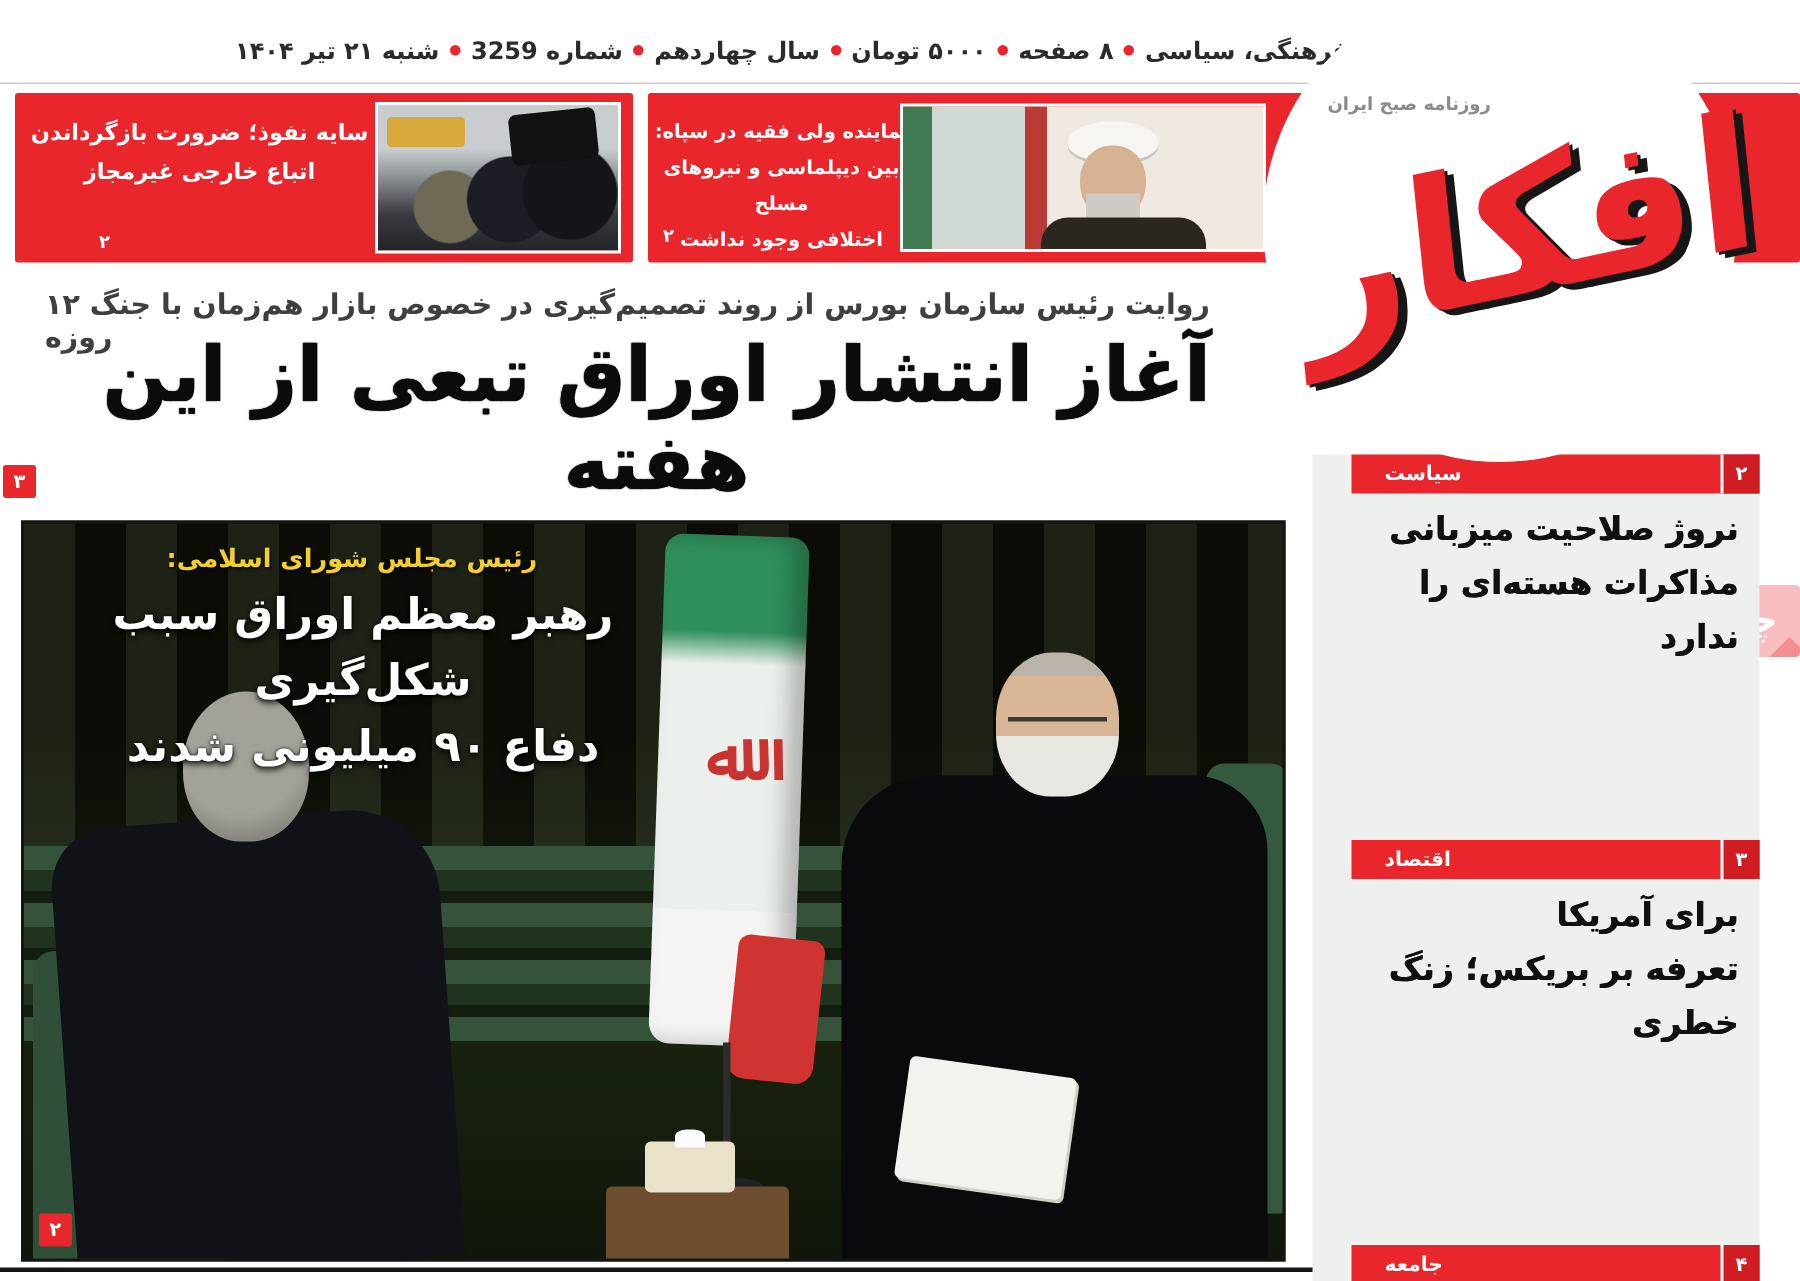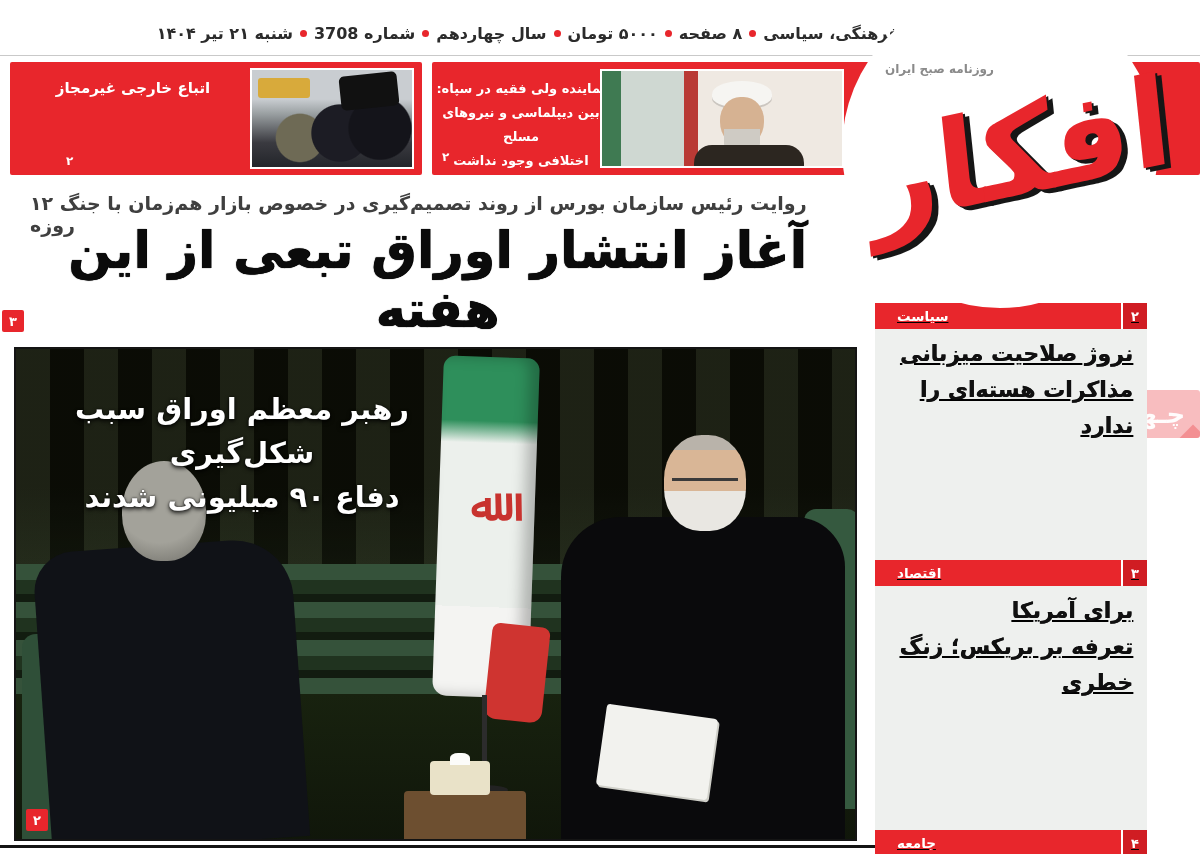--- a/index.html
+++ b/index.html
@@ -127,21 +127,21 @@
   .tissue:after { content:""; position:absolute; left:20px; top:-8px; width:20px; height:12px;
     background:#fcfcfa; border-radius:40% 40% 0 0; }
   .ph-kicker { position:absolute; left:95px; top:14px; font-size:17px; font-weight:bold;
     color:#f3cf2d; text-shadow:1px 1px 2px rgba(0,0,0,.8); }
   .ph-lines { position:absolute; left:6px; top:38px; width:440px; text-align:center;
     color:#fff; font-size:29px; line-height:44px; font-weight:bold;
     text-shadow:0 2px 4px rgba(0,0,0,.9), 0 0 2px rgba(0,0,0,.8); }
   .mark-photo { position:absolute; left:10px; bottom:8px; }
 
   
-  .sidebar { left:875px; top:303px; width:272px; height:551px; background:#eef0ee;text-decoration:underline; }
+  .sidebar { left:875px; top:303px; width:298px; height:551px; background:#eef0ee; }
   .sec { position:absolute; left:0; width:272px; }
   .secbar { height:26px; background:#e8262c; display:flex; direction:ltr; align-items:center; }
   .sec-label { flex:1; color:#fff; font-size:13.5px; font-weight:bold;
     text-align:left; padding-left:22px; }
   .sec-num { width:26px; height:26px; background:#d01d23; color:#fff; font-size:13px;
     font-weight:bold; display:flex; align-items:center; justify-content:center;
     border-left:2px solid #fff; }
   .sec-head { padding:7px 14px 0 6px; text-align:right; font-size:22px;
     line-height:36px; font-weight:bold; color:#101010;
     text-shadow:0.4px 0 0 #101010; }
@@ -163,28 +163,29 @@
 
 <div class="abs info-line">
   <span>روزنامه اجتماعی، فرهنگی، سیاسی</span>
   <span class="dot"></span>
   <span>۸ صفحه</span>
   <span class="dot"></span>
   <span>۵۰۰۰ تومان</span>
   <span class="dot"></span>
   <span>سال چهاردهم</span>
   <span class="dot"></span>
-  <span>شماره 3708</span>
+  <span>شماره 3259</span>
   <span class="dot"></span>
   <span>شنبه ۲۱ تیر ۱۴۰۴</span>
 </div>
 <div class="abs head-rule"></div>
 
 <div class="abs redbox box-left">
   <div class="abs boxtext">
+    <div>سایه نفوذ؛ ضرورت بازگرداندن</div>
     <div>اتباع خارجی غیرمجاز</div>
   </div>
   <span class="abs boxpage" style="left:56px; top:92px;">۲</span>
   <div class="abs box-photo photo-left">
     <div class="bus"></div>
     <div class="bag"></div>
   </div>
 </div>
 
 <div class="abs redbox box-mid">
@@ -230,20 +231,21 @@
   </div>
 
   <div class="man-r-chair"></div>
   <div class="man-r-body"></div>
   <div class="man-r-head"></div>
   <div class="man-r-glasses"></div>
   <div class="papers"></div>
   <div class="side-table"></div>
   <div class="tissue"></div>
 
+  <div class="ph-kicker">رئیس مجلس شورای اسلامی:</div>
   <div class="ph-lines">
     <div>رهبر معظم اوراق سبب شکل‌گیری</div>
     <div>دفاع ۹۰ میلیونی شدند</div>
   </div>
   <div class="pagemark mark-photo">۲</div>
 </div>
 
 <div class="abs watermark">چـهـار</div>
 
 <div class="abs sidebar">

